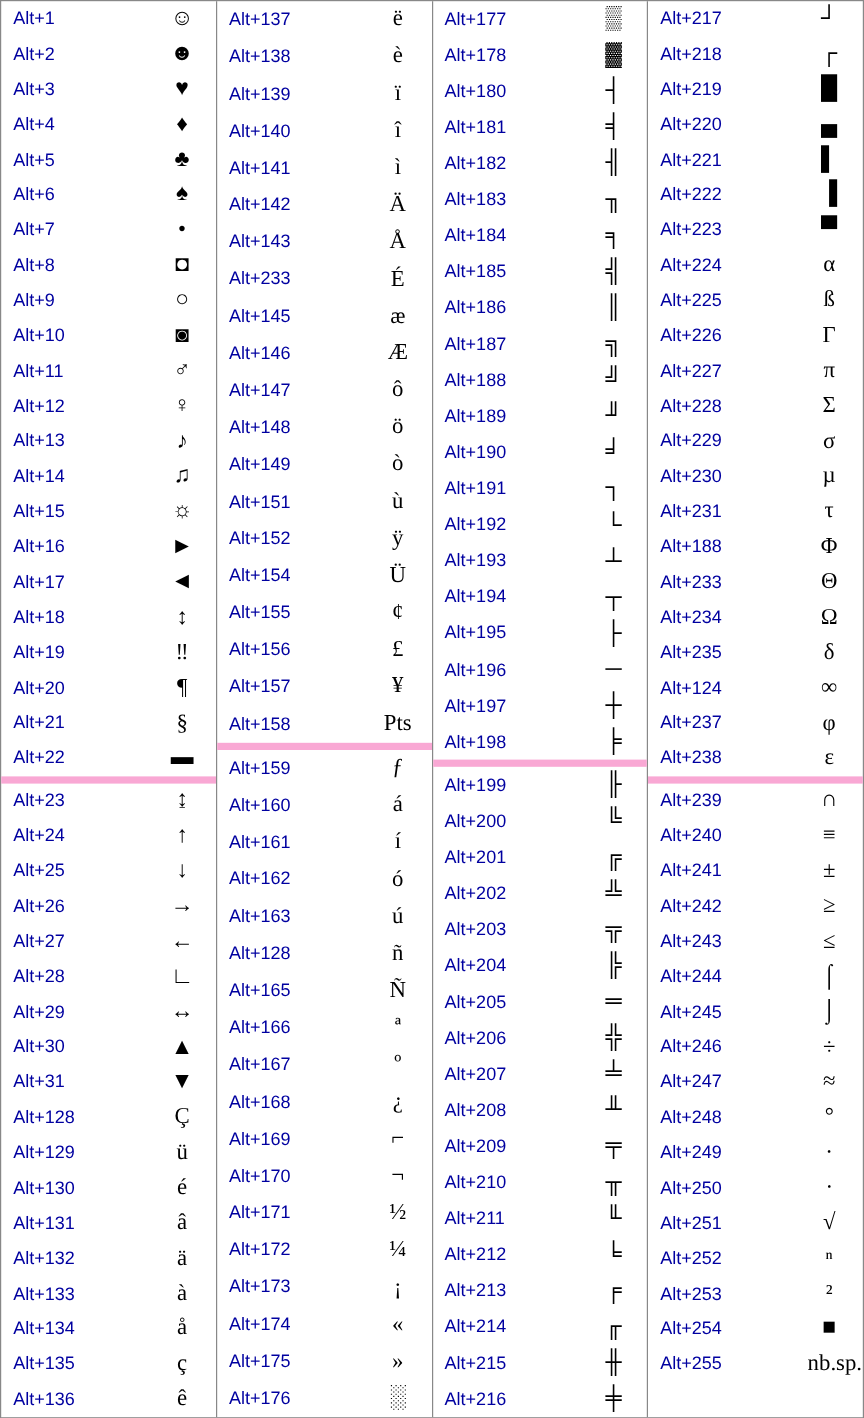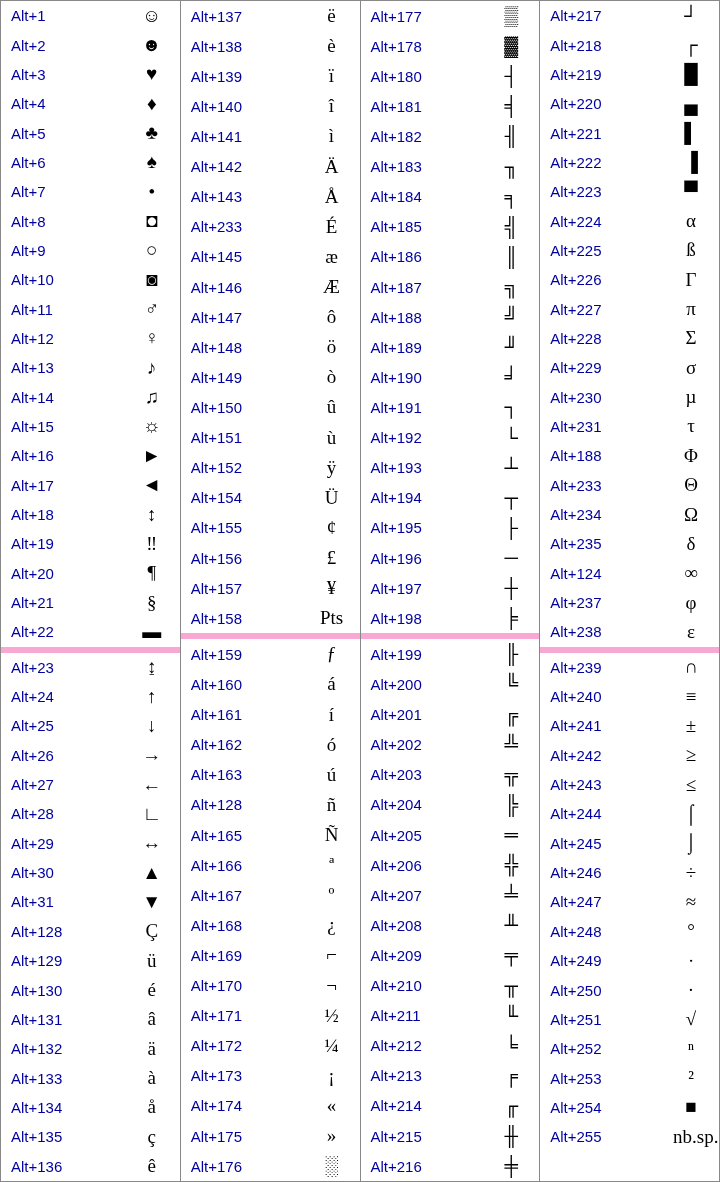--- a/index.html
+++ b/index.html
@@ -225,24 +225,20 @@
       </div>
       <div class="row">
         <span class="code">Alt+148</span>
         <span class="sym">ö</span>
       </div>
       <div class="row">
         <span class="code">Alt+149</span>
         <span class="sym">ò</span>
       </div>
       <div class="row">
-        <span class="code">Alt+150</span>
-        <span class="sym">û</span>
-      </div>
-      <div class="row">
         <span class="code">Alt+151</span>
         <span class="sym">ù</span>
       </div>
       <div class="row">
         <span class="code">Alt+152</span>
         <span class="sym">ÿ</span>
       </div>
       <div class="row">
         <span class="code">Alt+154</span>
         <span class="sym">Ü</span>

